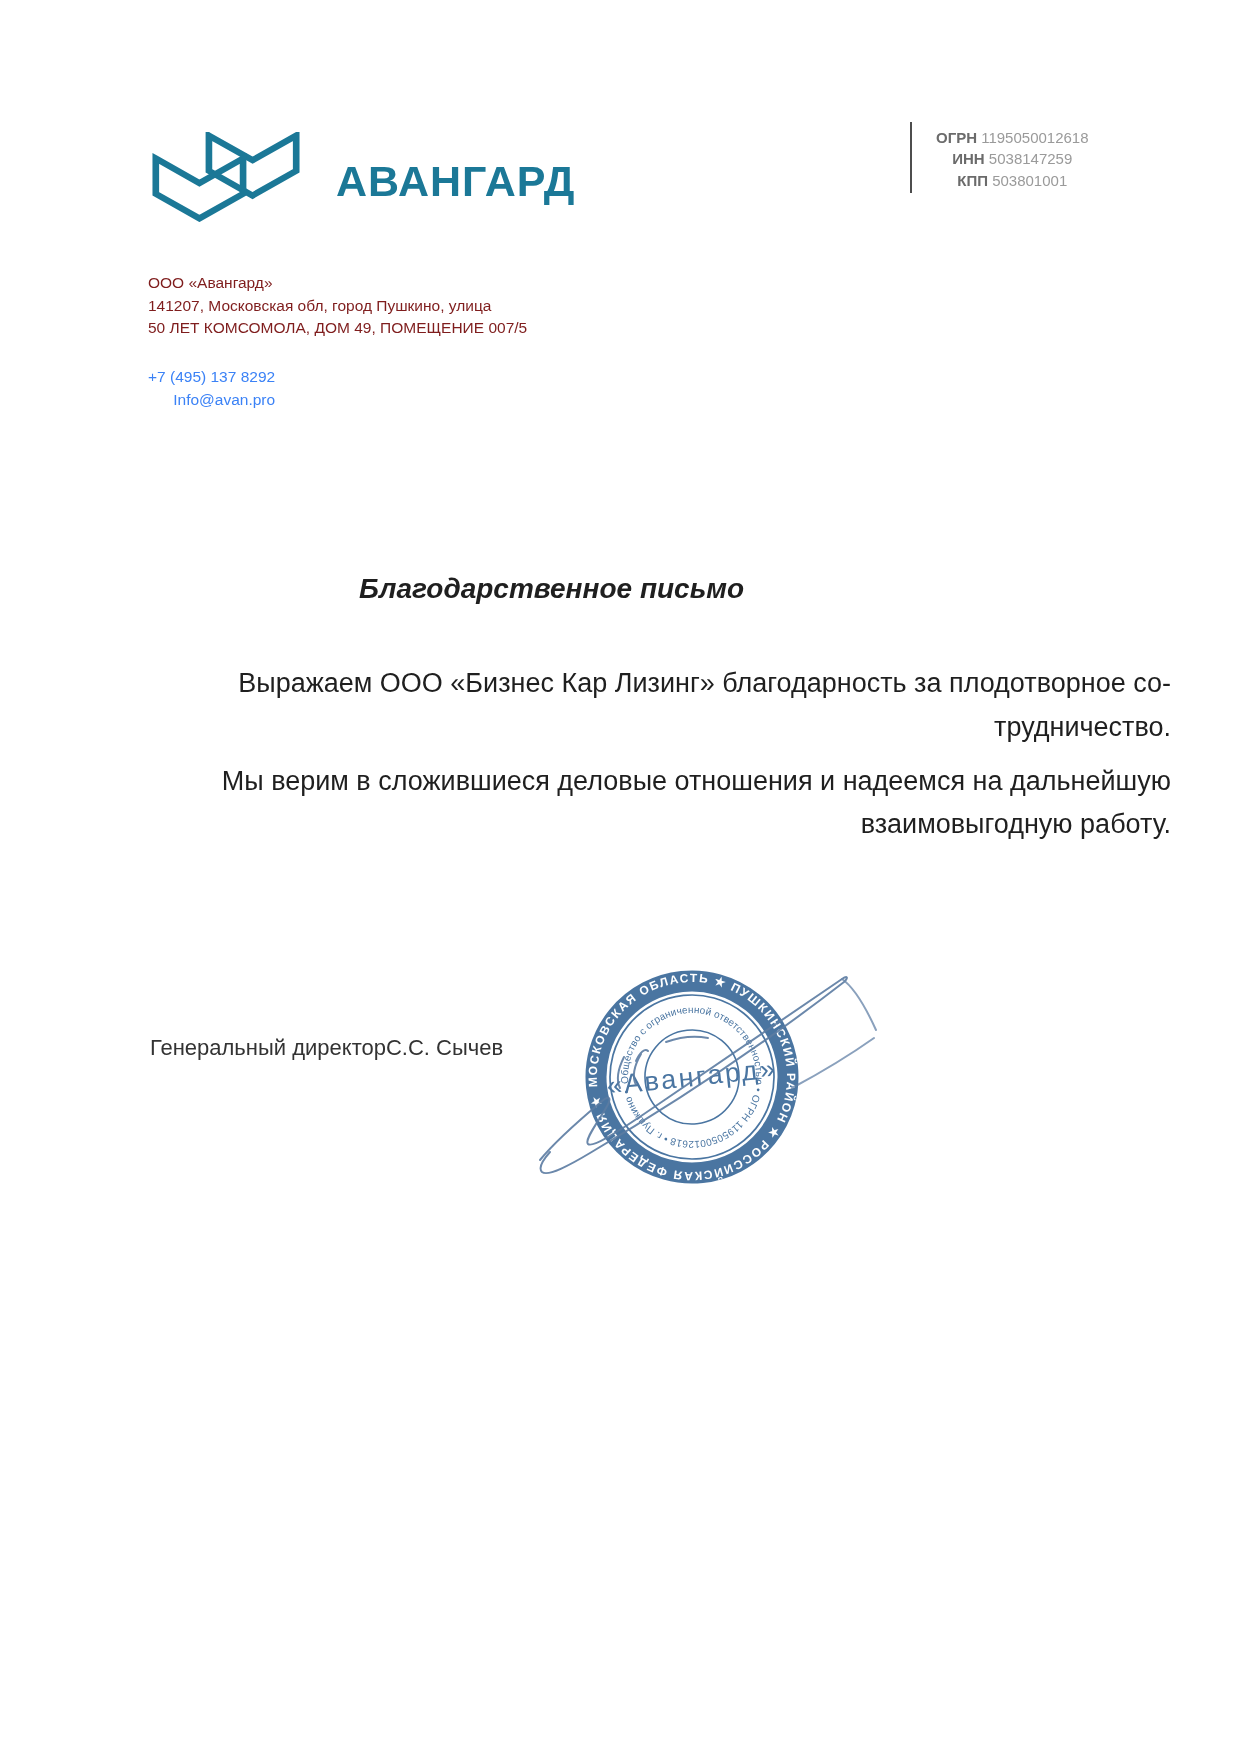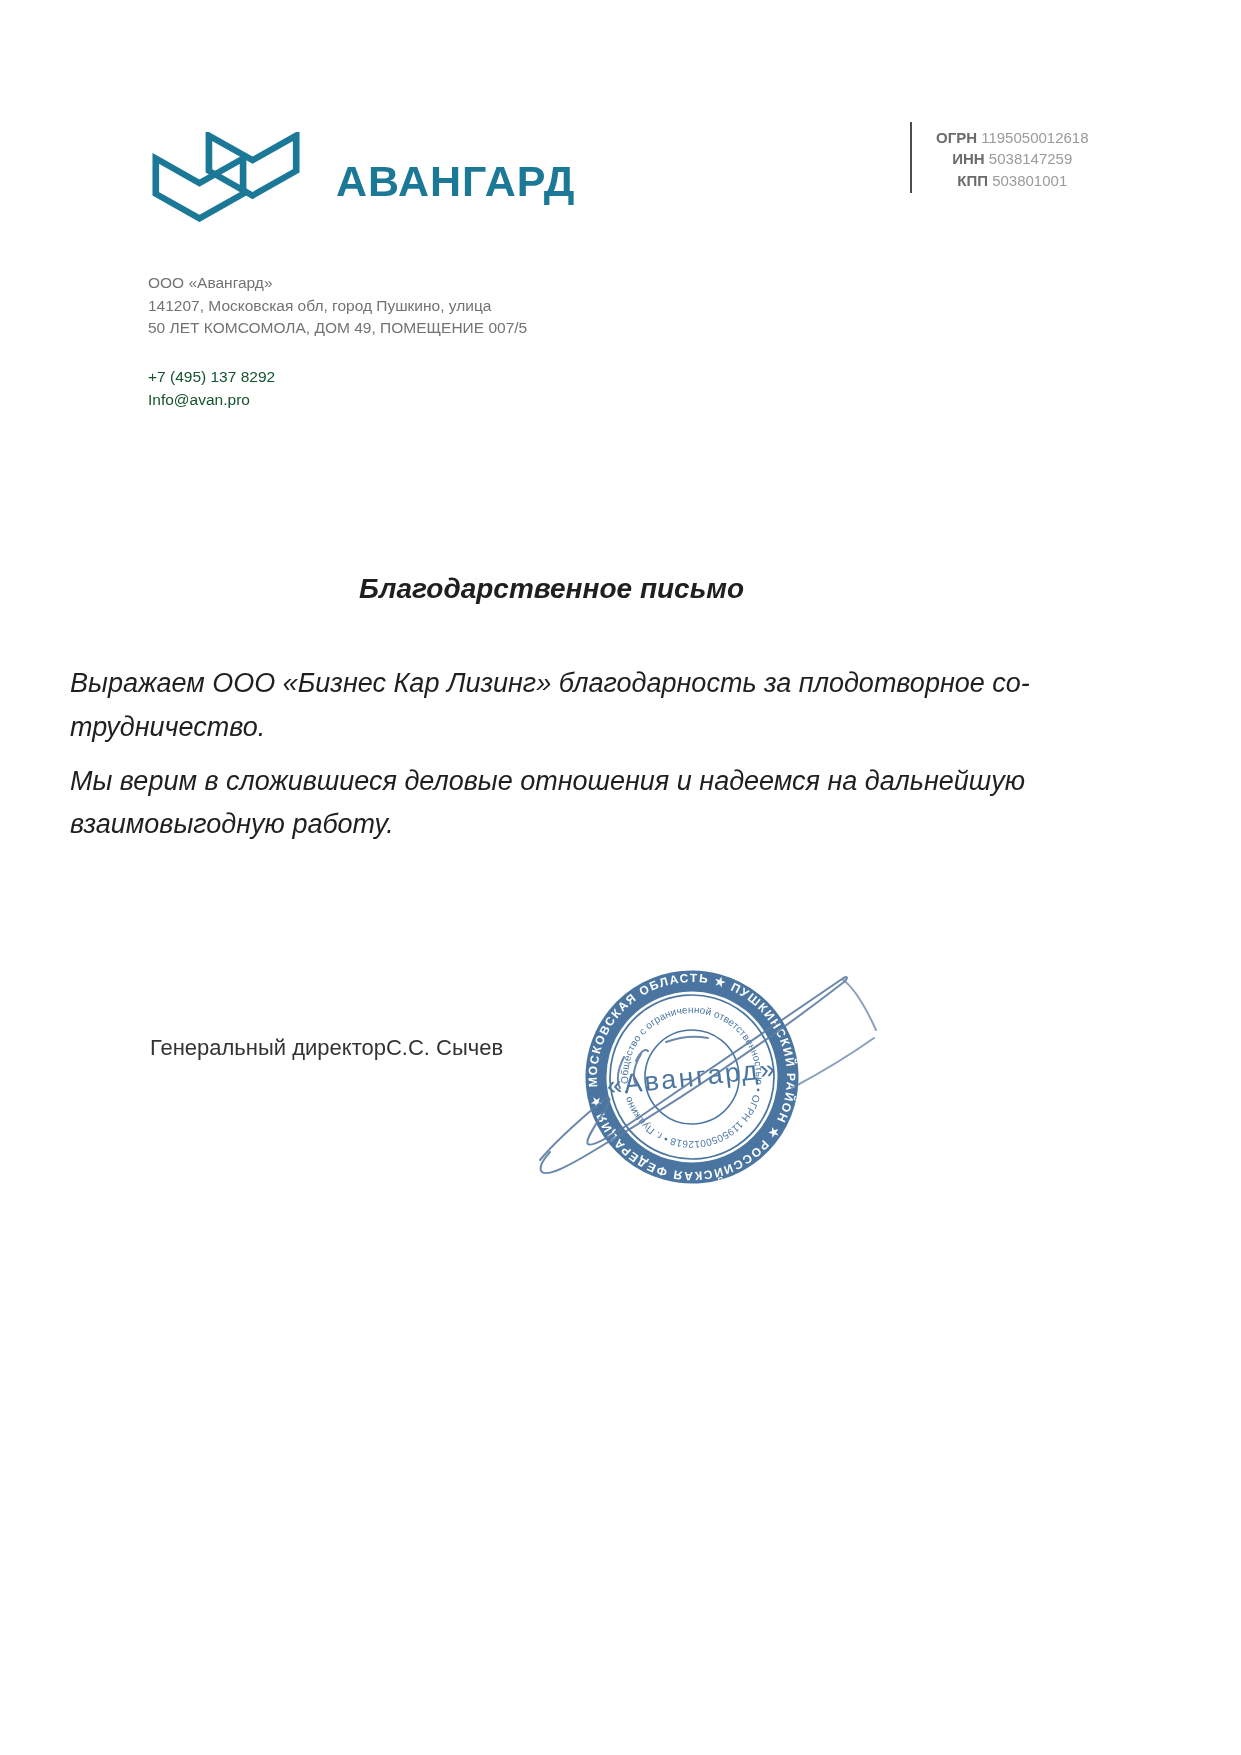--- a/index.html
+++ b/index.html
@@ -23,37 +23,37 @@
     background:#4d4d4d;
   }
   .requisites{
     position:absolute;left:936px;top:127px;
     font-size:15px;line-height:21.3px;color:#9a9a9a;text-align:center;
   }
   .req-label{font-weight:bold;color:#6b6b6b;}
   
   .company-block{
     position:absolute;left:148px;top:272px;
-    font-size:15.5px;line-height:22.5px;color:#737373;
+    font-size:15.5px;line-height:22.5px;color:#7f1d1d;
   }
   .contact-block{
     position:absolute;left:148px;top:366px;
-    font-size:15.5px;line-height:22.5px;color:#14532d;
+    font-size:15.5px;line-height:22.5px;color:#3b82f6;text-align:right;
   }
   
   .title{
     position:absolute;left:0;top:572px;width:1103px;
     text-align:center;
     font-size:28px;font-weight:bold;font-style:italic;
     color:#1f1f1f;line-height:34px;margin:0;
   }
   .paragraphs{
     position:absolute;left:70px;top:662px;width:1101px;
-    font-size:27px;font-style:italic;color:#1f1f1f;
-    line-height:43.5px;text-align:left;
+    font-size:27px;color:#1f1f1f;
+    line-height:43.5px;text-align:right;
   }
   .para{margin:0 0 10.5px 0;}
   
   .sign-row{
     position:absolute;left:150px;top:1033px;width:957px;
     display:flex;
     font-size:22px;color:#333333;line-height:30px;
   }
   
   .stamp-svg{position:absolute;left:552px;top:937px;width:280px;height:280px;opacity:.92;}

